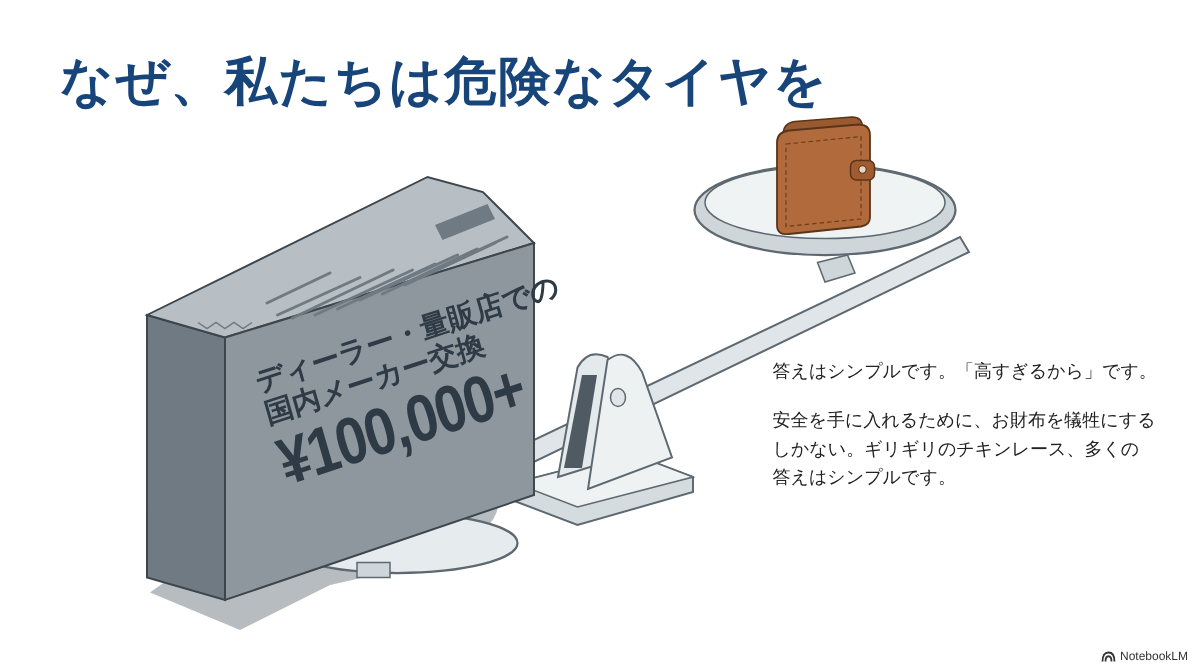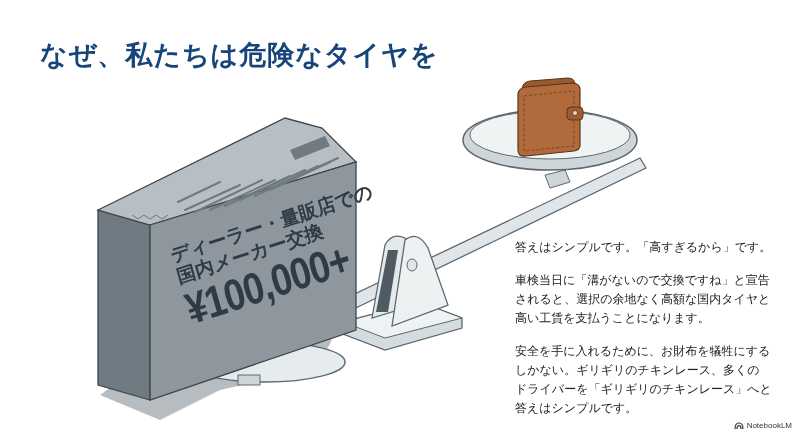--- a/index.html
+++ b/index.html
@@ -3,33 +3,33 @@
   <meta charset="utf-8">
   <style>
     html, body { margin: 0; padding: 0; }
     body {
       width: 800px; height: 447px; overflow: hidden;
       background: #ffffff; position: relative;
       font-family: "DejaVu Sans", "Liberation Sans", sans-serif;
     }
     .title {
       position: absolute; left: 40px; top: 36px;
-      color: #17457a; font-weight: bold; font-size: 27px;
+      color: #17457a; font-weight: bold; font-size: 35px;
       line-height: 38px; letter-spacing: 1px; margin: 0;
     }
     .title span { display: block; white-space: nowrap; }
     .illustration { position: absolute; left: 0; top: 0; width: 800px; height: 447px; }
     .body-text {
       position: absolute; left: 515px; top: 238px; width: 280px;
       color: #222222; font-size: 12px; line-height: 19px;
     }
     .body-text p { margin: 0 0 14px 0; }
     .body-text p span { display: block; white-space: nowrap; }
     .brand {
-      position: absolute; right: 8px; bottom: 17px;
+      position: absolute; right: 8px; bottom: 5px;
       display: flex; align-items: center; gap: 3px;
       font-size: 8px; color: #333; font-family: "Liberation Sans", sans-serif; justify-content: space-between;
     }
     .brand svg { width: 10px; height: 8px; }
     .box-label {
       position: absolute; left: 168px; top: 245px;
       transform: rotate(-18deg) skewX(-2deg); transform-origin: left top;
       color: #2e3a45; font-weight: bold;
     }
     .box-label .l1, .box-label .l2 { font-size: 19px; line-height: 22px; white-space: nowrap; display: block; }
@@ -100,28 +100,22 @@
   <span class="l1">ディーラー・量販店での</span>
   <span class="l2">国内メーカー交換</span>
   <span class="price">¥100,000+</span>
 </div>
 
 <div class="body-text">
   <p>
     <span>答えはシンプルです。「高すぎるから」です。</span>
   </p>
   <p>
-    <span>車検当日に「溝がないので交換ですね」と宣告</span>
-    <span>されると、選択の余地なく高額な国内タイヤと</span>
-    <span>高い工賃を支払うことになります。</span>
-  </p>
-  <p>
     <span>安全を手に入れるために、お財布を犠牲にする</span>
     <span>しかない。ギリギリのチキンレース、多くの</span>
-    <span>ドライバーを「ギリギリのチキンレース」へと</span>
     <span>答えはシンプルです。</span>
   </p>
 </div>
 
 <div class="brand">
   <svg viewBox="0 0 10 8">
     <path d="M1 7 Q1 1 5 1 Q9 1 9 7" fill="none" stroke="#333" stroke-width="1.2"></path>
     <path d="M3 7 Q3 3.5 5 3.5 Q7 3.5 7 7" fill="none" stroke="#333" stroke-width="1.2"></path>
   </svg>
   <span>NotebookLM</span>

